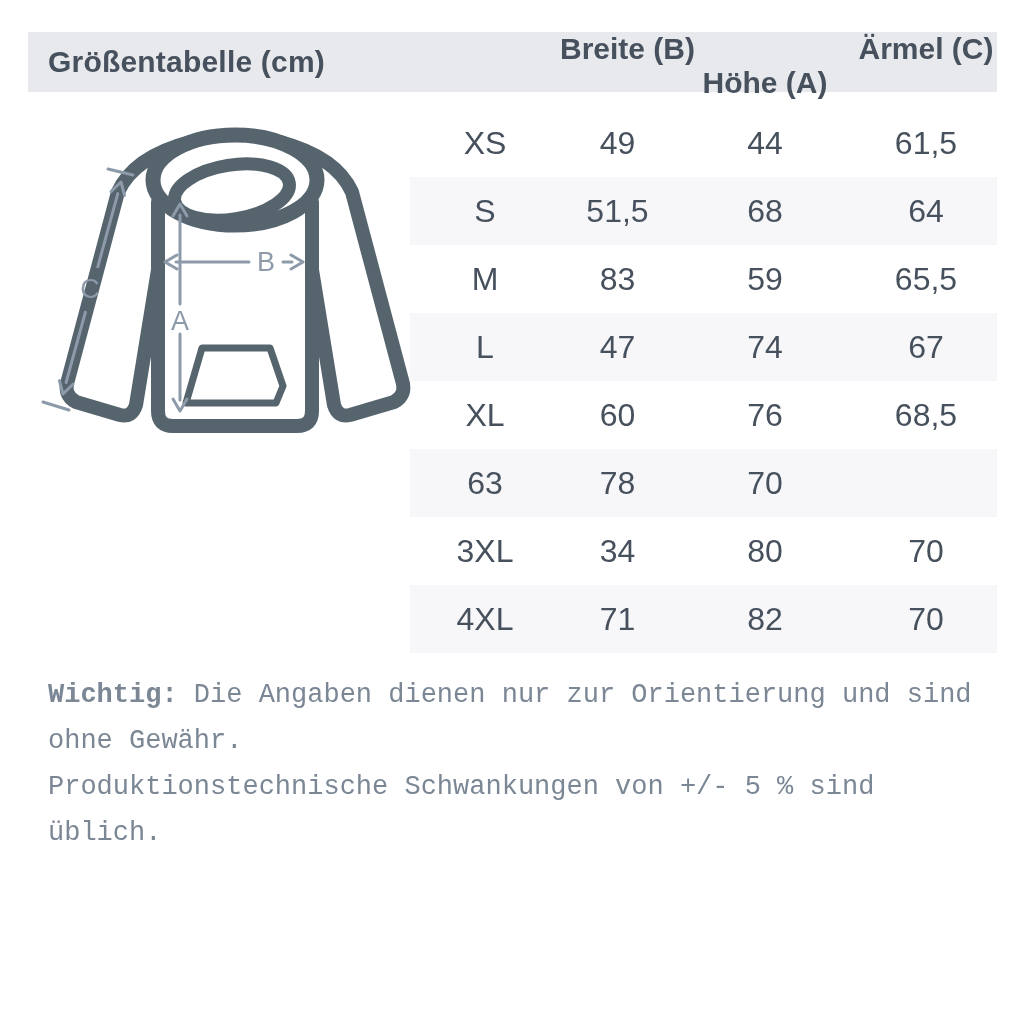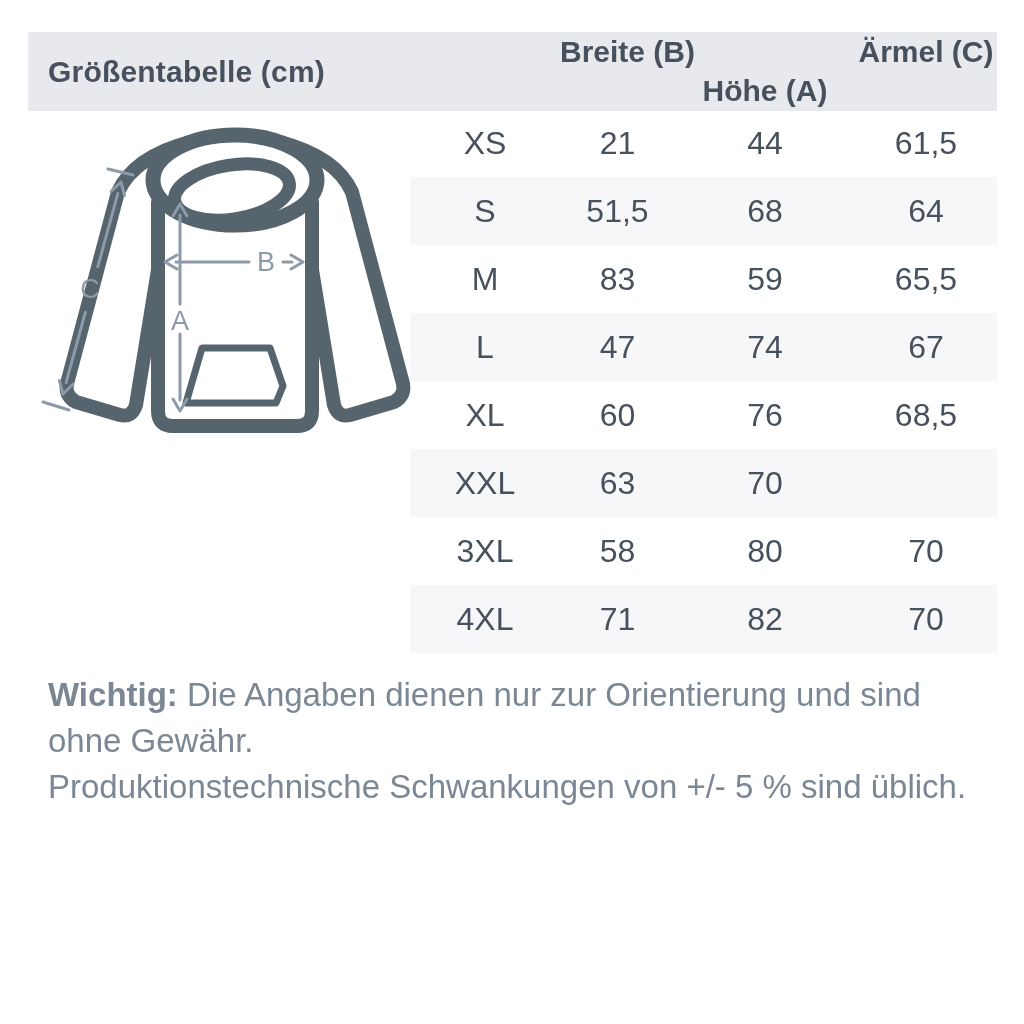--- a/index.html
+++ b/index.html
@@ -10,21 +10,21 @@
     --outline:#56646e;
     --arrow:#8d9aa9;
   }
   *{margin:0;padding:0;box-sizing:border-box;}
   html,body{background:#fff;}
   .canvas{
     position:relative;width:1024px;height:1024px;background:#ffffff;
     font-family:"Liberation Sans", sans-serif;overflow:hidden;
   }
   .header-band{
-    position:absolute;left:28px;top:32px;width:969px;height:79px;
+    position:absolute;left:28px;top:32px;width:969px;height:60px;
     background:var(--header-bg);display:flex;align-items:center;
   }
   .title{
     padding-left:20px;font-size:30px;font-weight:bold;color:var(--table-text);
     letter-spacing:0.2px;
   }
   .header-cols{
     position:absolute;left:382px;top:0;height:100%;width:587px;
     display:grid;grid-template-columns:150px 115px 180px 142px;align-items:center;
   }
@@ -45,21 +45,21 @@
   .trow:nth-child(even){background:var(--stripe-bg);}
   .trow .cell{
     text-align:center;font-size:32px;color:var(--table-text);white-space:nowrap;
   }
   .hoodie-wrap{position:absolute;left:30px;top:118px;width:382px;height:344px;}
   .ol{stroke:var(--outline);stroke-width:14;fill:#ffffff;stroke-linecap:round;stroke-linejoin:round;}
   .dim{stroke:var(--arrow);stroke-width:3;fill:none;stroke-linecap:round;stroke-linejoin:round;}
   .dim-label{fill:var(--arrow);font-size:27px;font-family:"Liberation Sans",sans-serif;}
   .note{
     position:absolute;left:48px;top:672px;width:930px;
-    font-size:33px;line-height:46px;color:var(--note-text);
+    font-size:27px;line-height:46px;color:var(--note-text);font-family:Liberation Mono, monospace;
   }
   .note b{font-weight:bold;}
 </style>
 </head>
 <body>
 
 <div class="canvas">
 
   <div class="header-band">
     <div class="title">Größentabelle (cm)</div>
@@ -108,21 +108,21 @@
         <polyline class="dim" points="42.9,266.2 33,276 29.4,262.6"></polyline>
         <line class="dim" x1="13" y1="284" x2="39" y2="292"></line>
         <text class="dim-label" x="60" y="180" text-anchor="middle">C</text>
       </g>
     </svg>
   </div>
 
   <div class="table-body">
     <div class="trow">
       <div class="cell">XS</div>
-      <div class="cell">21</div>
+      <div class="cell">49</div>
       <div class="cell">44</div>
       <div class="cell">61,5</div>
     </div>
     <div class="trow">
       <div class="cell">S</div>
       <div class="cell">51,5</div>
       <div class="cell">68</div>
       <div class="cell">64</div>
     </div>
     <div class="trow">
@@ -137,27 +137,27 @@
       <div class="cell">74</div>
       <div class="cell">67</div>
     </div>
     <div class="trow">
       <div class="cell">XL</div>
       <div class="cell">60</div>
       <div class="cell">76</div>
       <div class="cell">68,5</div>
     </div>
     <div class="trow">
-      <div class="cell">XXL</div>
       <div class="cell">63</div>
+      <div class="cell">78</div>
       <div class="cell">70</div>
     </div>
     <div class="trow">
       <div class="cell">3XL</div>
-      <div class="cell">58</div>
+      <div class="cell">34</div>
       <div class="cell">80</div>
       <div class="cell">70</div>
     </div>
     <div class="trow">
       <div class="cell">4XL</div>
       <div class="cell">71</div>
       <div class="cell">82</div>
       <div class="cell">70</div>
     </div>
   </div>

